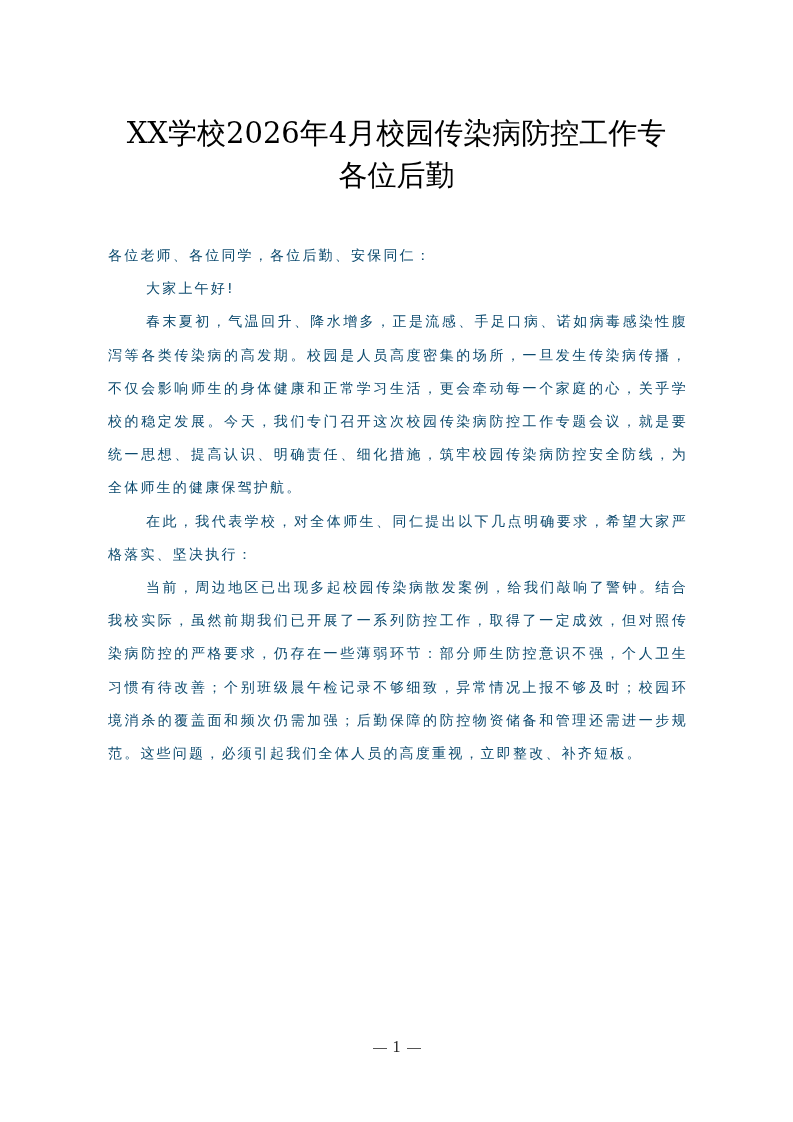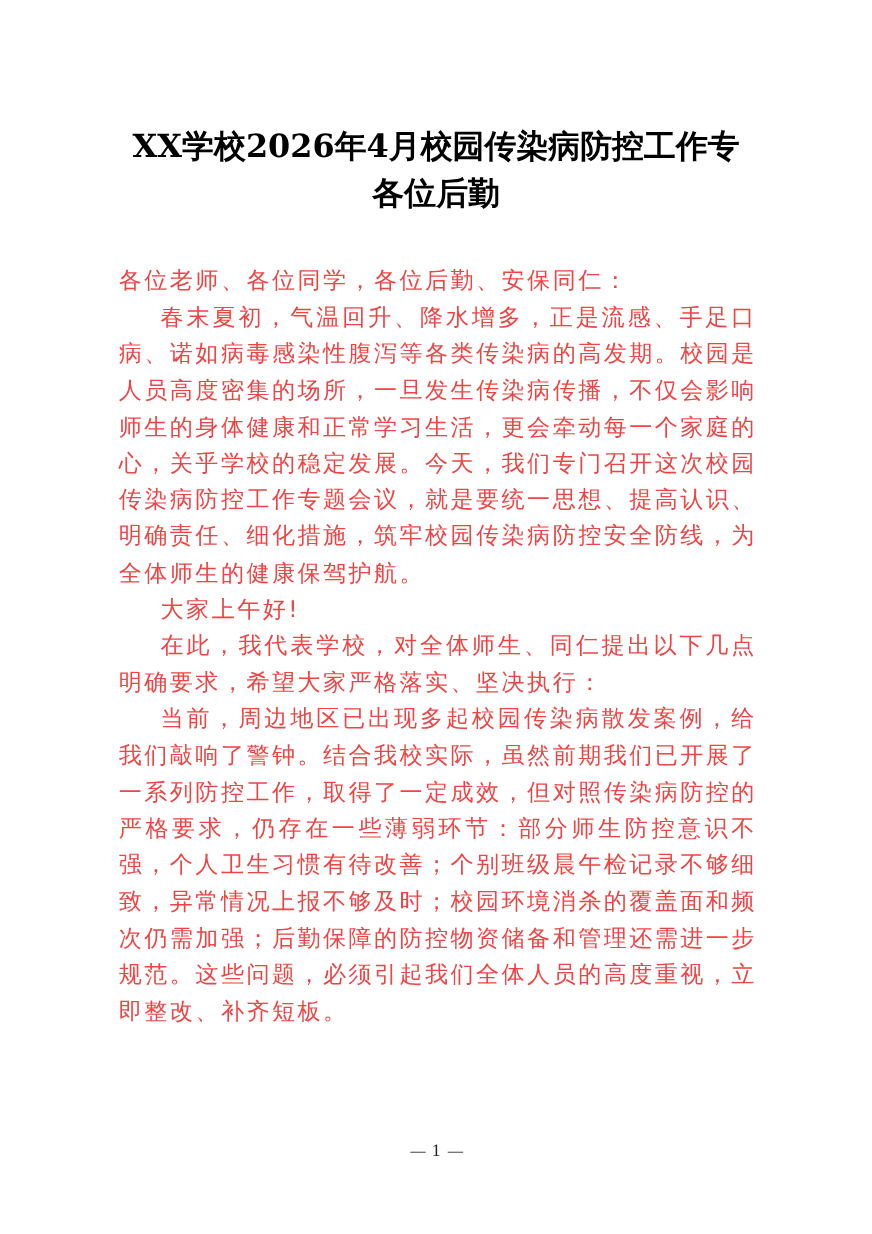--- a/index.html
+++ b/index.html
@@ -5,27 +5,27 @@
   html, body { margin: 0; padding: 0; background: #ffffff; }
   body { width: 793px; height: 1122px; position: relative; overflow: hidden; }
   .page {
     position: absolute; left: 0; top: 0; width: 793px; height: 1122px;
     background: #ffffff; color: #000000;
   }
   .title {
     position: absolute; left: 100px; top: 112px; width: 593px;
     text-align: center;
     font-family: "DejaVu Serif", "Liberation Serif", serif;
-    font-weight: bold; font-size: 29px; line-height: 42px;
+    font-weight: normal; font-size: 29px; line-height: 42px;
     letter-spacing: 0px; margin: 0;
   }
   .body {
     position: absolute; left: 108px; top: 239px; width: 580px;
     font-family: "DejaVu Sans", "Liberation Sans", sans-serif;
-    font-size: 21px; line-height: 33.2px; color: #ef4444;
+    font-size: 14px; line-height: 33.2px; color: #0c4a6e;
   }
   .body p {
     margin: 0; text-align: justify; text-align-last: left;
     letter-spacing: 2.2px;
   }
   .body p.indent { text-indent: 38px; }
   .page-num {
     position: absolute; left: 0; width: 793px; top: 1038px;
     text-align: center;
     font-family: "Liberation Serif", "DejaVu Serif", serif;
@@ -37,22 +37,22 @@
 <body>
 
 <div class="page">
   <h1 class="title">
     <span>XX学校2026年4月校园传染病防控工作专</span><br>
     <span>各位后勤</span>
   </h1>
 
   <div class="body">
     <p>各位老师、各位同学，各位后勤、安保同仁：</p>
+    <p class="indent">大家上午好!</p>
     <p class="indent">春末夏初，气温回升、降水增多，正是流感、手足口病、诺如病毒感染性腹泻等各类传染病的高发期。校园是人员高度密集的场所，一旦发生传染病传播，不仅会影响师生的身体健康和正常学习生活，更会牵动每一个家庭的心，关乎学校的稳定发展。今天，我们专门召开这次校园传染病防控工作专题会议，就是要统一思想、提高认识、明确责任、细化措施，筑牢校园传染病防控安全防线，为全体师生的健康保驾护航。</p>
-    <p class="indent">大家上午好!</p>
     <p class="indent">在此，我代表学校，对全体师生、同仁提出以下几点明确要求，希望大家严格落实、坚决执行：</p>
     <p class="indent">当前，周边地区已出现多起校园传染病散发案例，给我们敲响了警钟。结合我校实际，虽然前期我们已开展了一系列防控工作，取得了一定成效，但对照传染病防控的严格要求，仍存在一些薄弱环节：部分师生防控意识不强，个人卫生习惯有待改善；个别班级晨午检记录不够细致，异常情况上报不够及时；校园环境消杀的覆盖面和频次仍需加强；后勤保障的防控物资储备和管理还需进一步规范。这些问题，必须引起我们全体人员的高度重视，立即整改、补齐短板。</p>
   </div>
 
   <div class="page-num">
     <span class="dash"></span><span>1</span><span class="dash"></span>
   </div>
 </div>
 
 </body></html>

